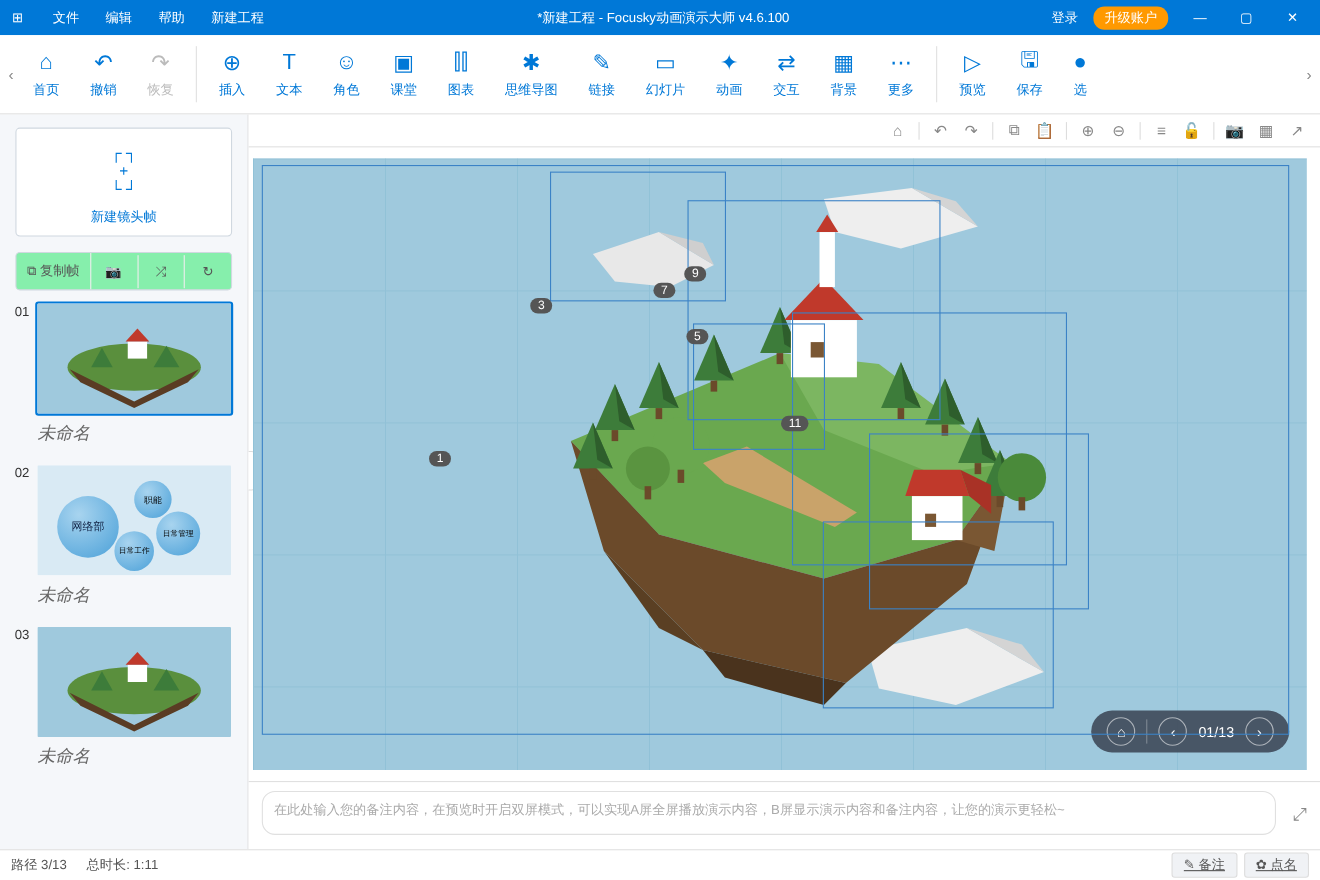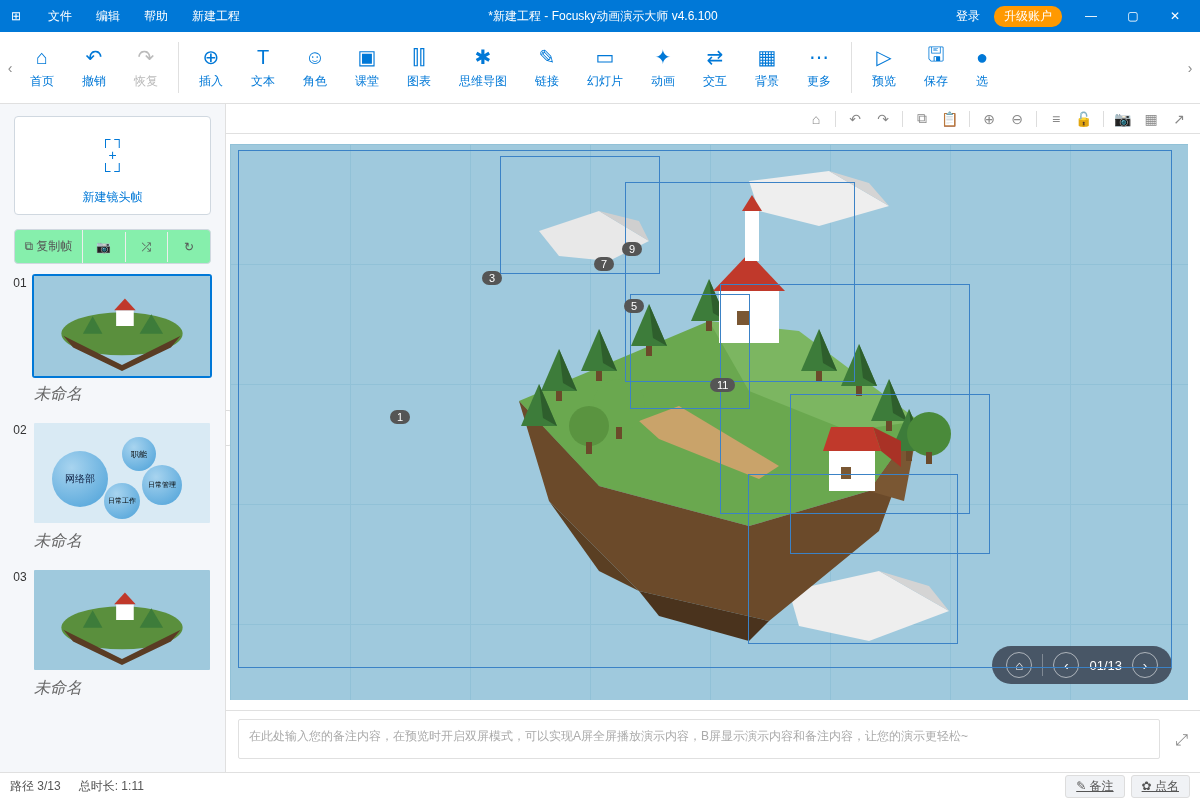--- a/index.html
+++ b/index.html
@@ -55,21 +55,21 @@
 .frame-box { position: absolute; border: 1px solid #3b82c6; }
 .marker { position: absolute; background: #555; color: #fff; font-size: 11px; border-radius: 10px; padding: 1px 7px; }
 .collapse-handle { position: absolute; left: -10px; top: 48%; width: 16px; height: 36px; background: #fff; border: 1px solid #ddd; border-radius: 3px; display: flex; align-items: center; justify-content: center; font-size: 12px; cursor: pointer; }
 
 .island { position: absolute; left: 50%; top: 48%; transform: translate(-50%,-50%); width: 520px; height: 480px; }
 
 .nav-pill { position: absolute; right: 16px; bottom: 16px; background: rgba(60,70,85,.88); border-radius: 20px; height: 38px; display: flex; align-items: center; gap: 10px; padding: 0 14px; color: #fff; font-size: 13px; }
 .nav-pill .circ { width: 26px; height: 26px; border: 1px solid rgba(255,255,255,.55); border-radius: 50%; display: flex; align-items: center; justify-content: center; cursor: pointer; }
 
 .notes { height: 62px; border-top: 1px solid #e0e0e0; display: flex; align-items: flex-start; padding: 8px 40px 8px 12px; position: relative; }
-.notes-input { flex: 1; border: 1px solid #e0e0e0; border-radius: 2px; padding: 8px 10px; font-size: 12px; color: #aaa; min-height: 40px; }
+.notes-input { flex: 1; border: 1px solid #e0e0e0; border-radius: 12px; padding: 8px 10px; font-size: 12px; color: #aaa; min-height: 40px; }
 .notes-expand { position: absolute; right: 12px; top: 20px; color: #888; cursor: pointer; }
 
 .statusbar { height: 28px; background: #fff; border-top: 1px solid #e0e0e0; display: flex; align-items: center; font-size: 12px; color: #555; padding: 0 10px; }
 .statusbar .sb-left { display: flex; gap: 18px; }
 .statusbar .sb-right { margin-left: auto; display: flex; gap: 6px; text-decoration: underline; }
 .sb-btn { background: #f0f2f5; border: 1px solid #ddd; border-radius: 3px; padding: 2px 10px; cursor: pointer; }
 .thumb-bubble { position:absolute; border-radius:50%; background: radial-gradient(circle at 35% 30%, #a8d4ef, #4aa0d8); }
 </style>
 </head>
 <body>

